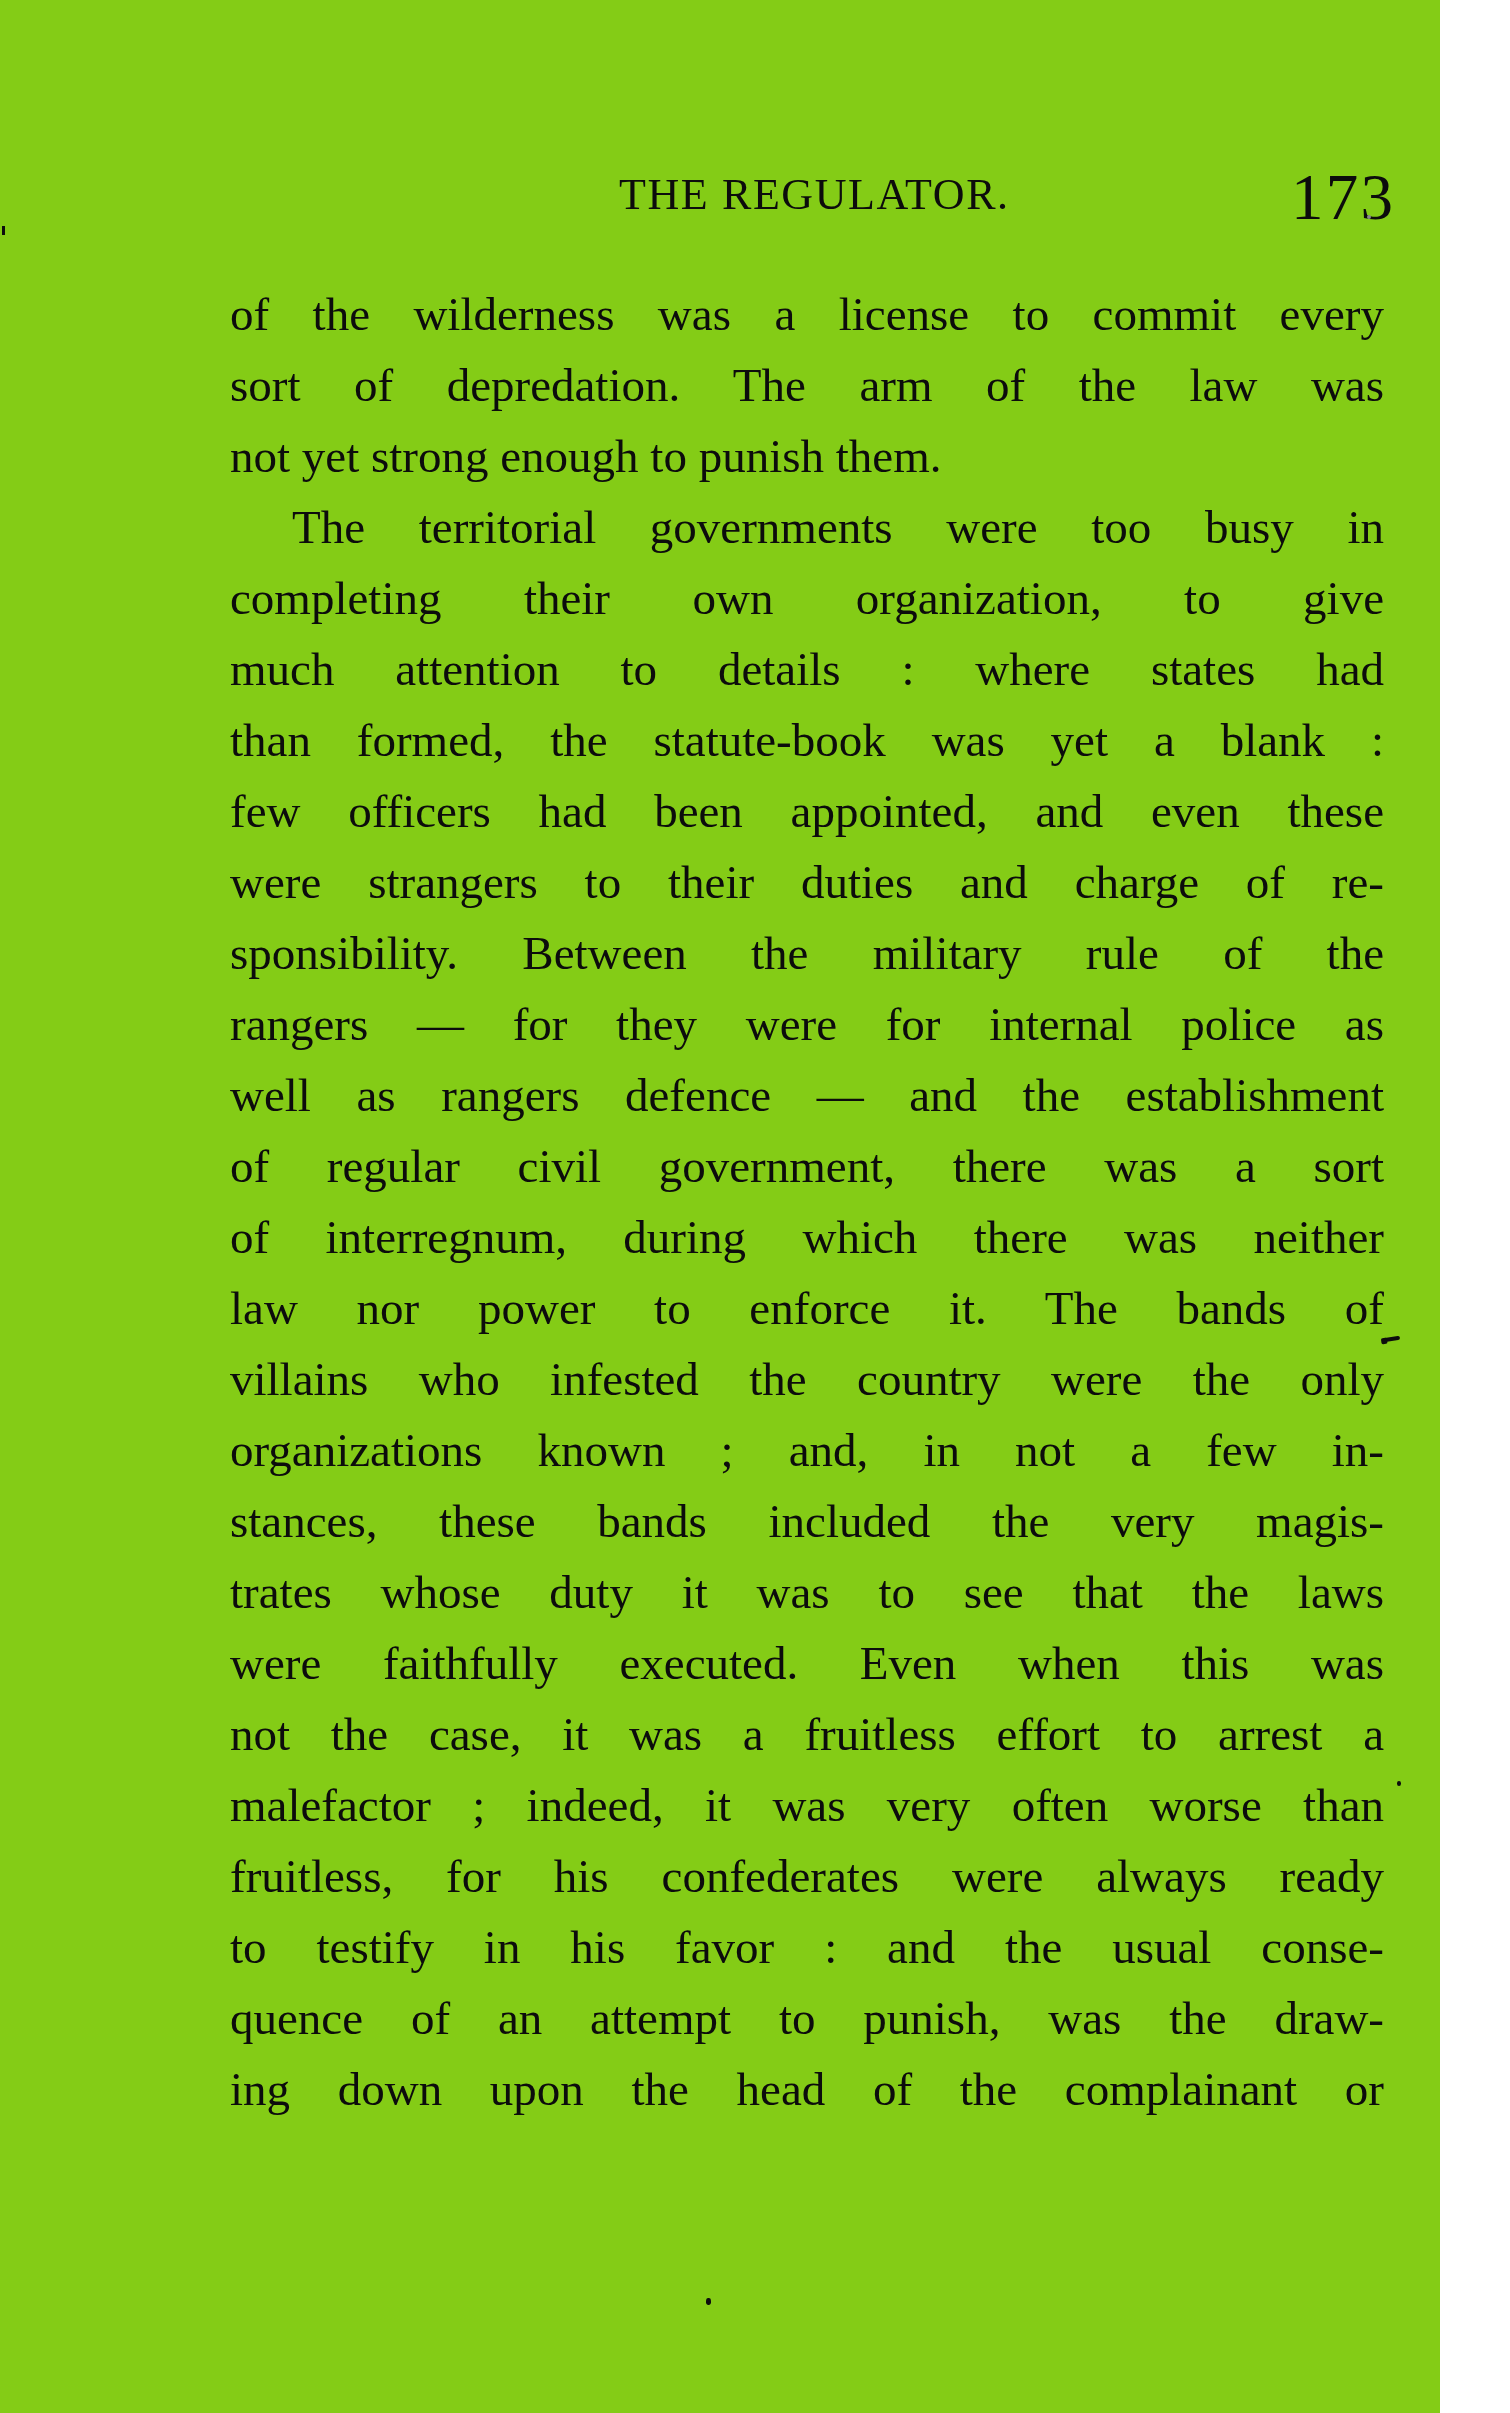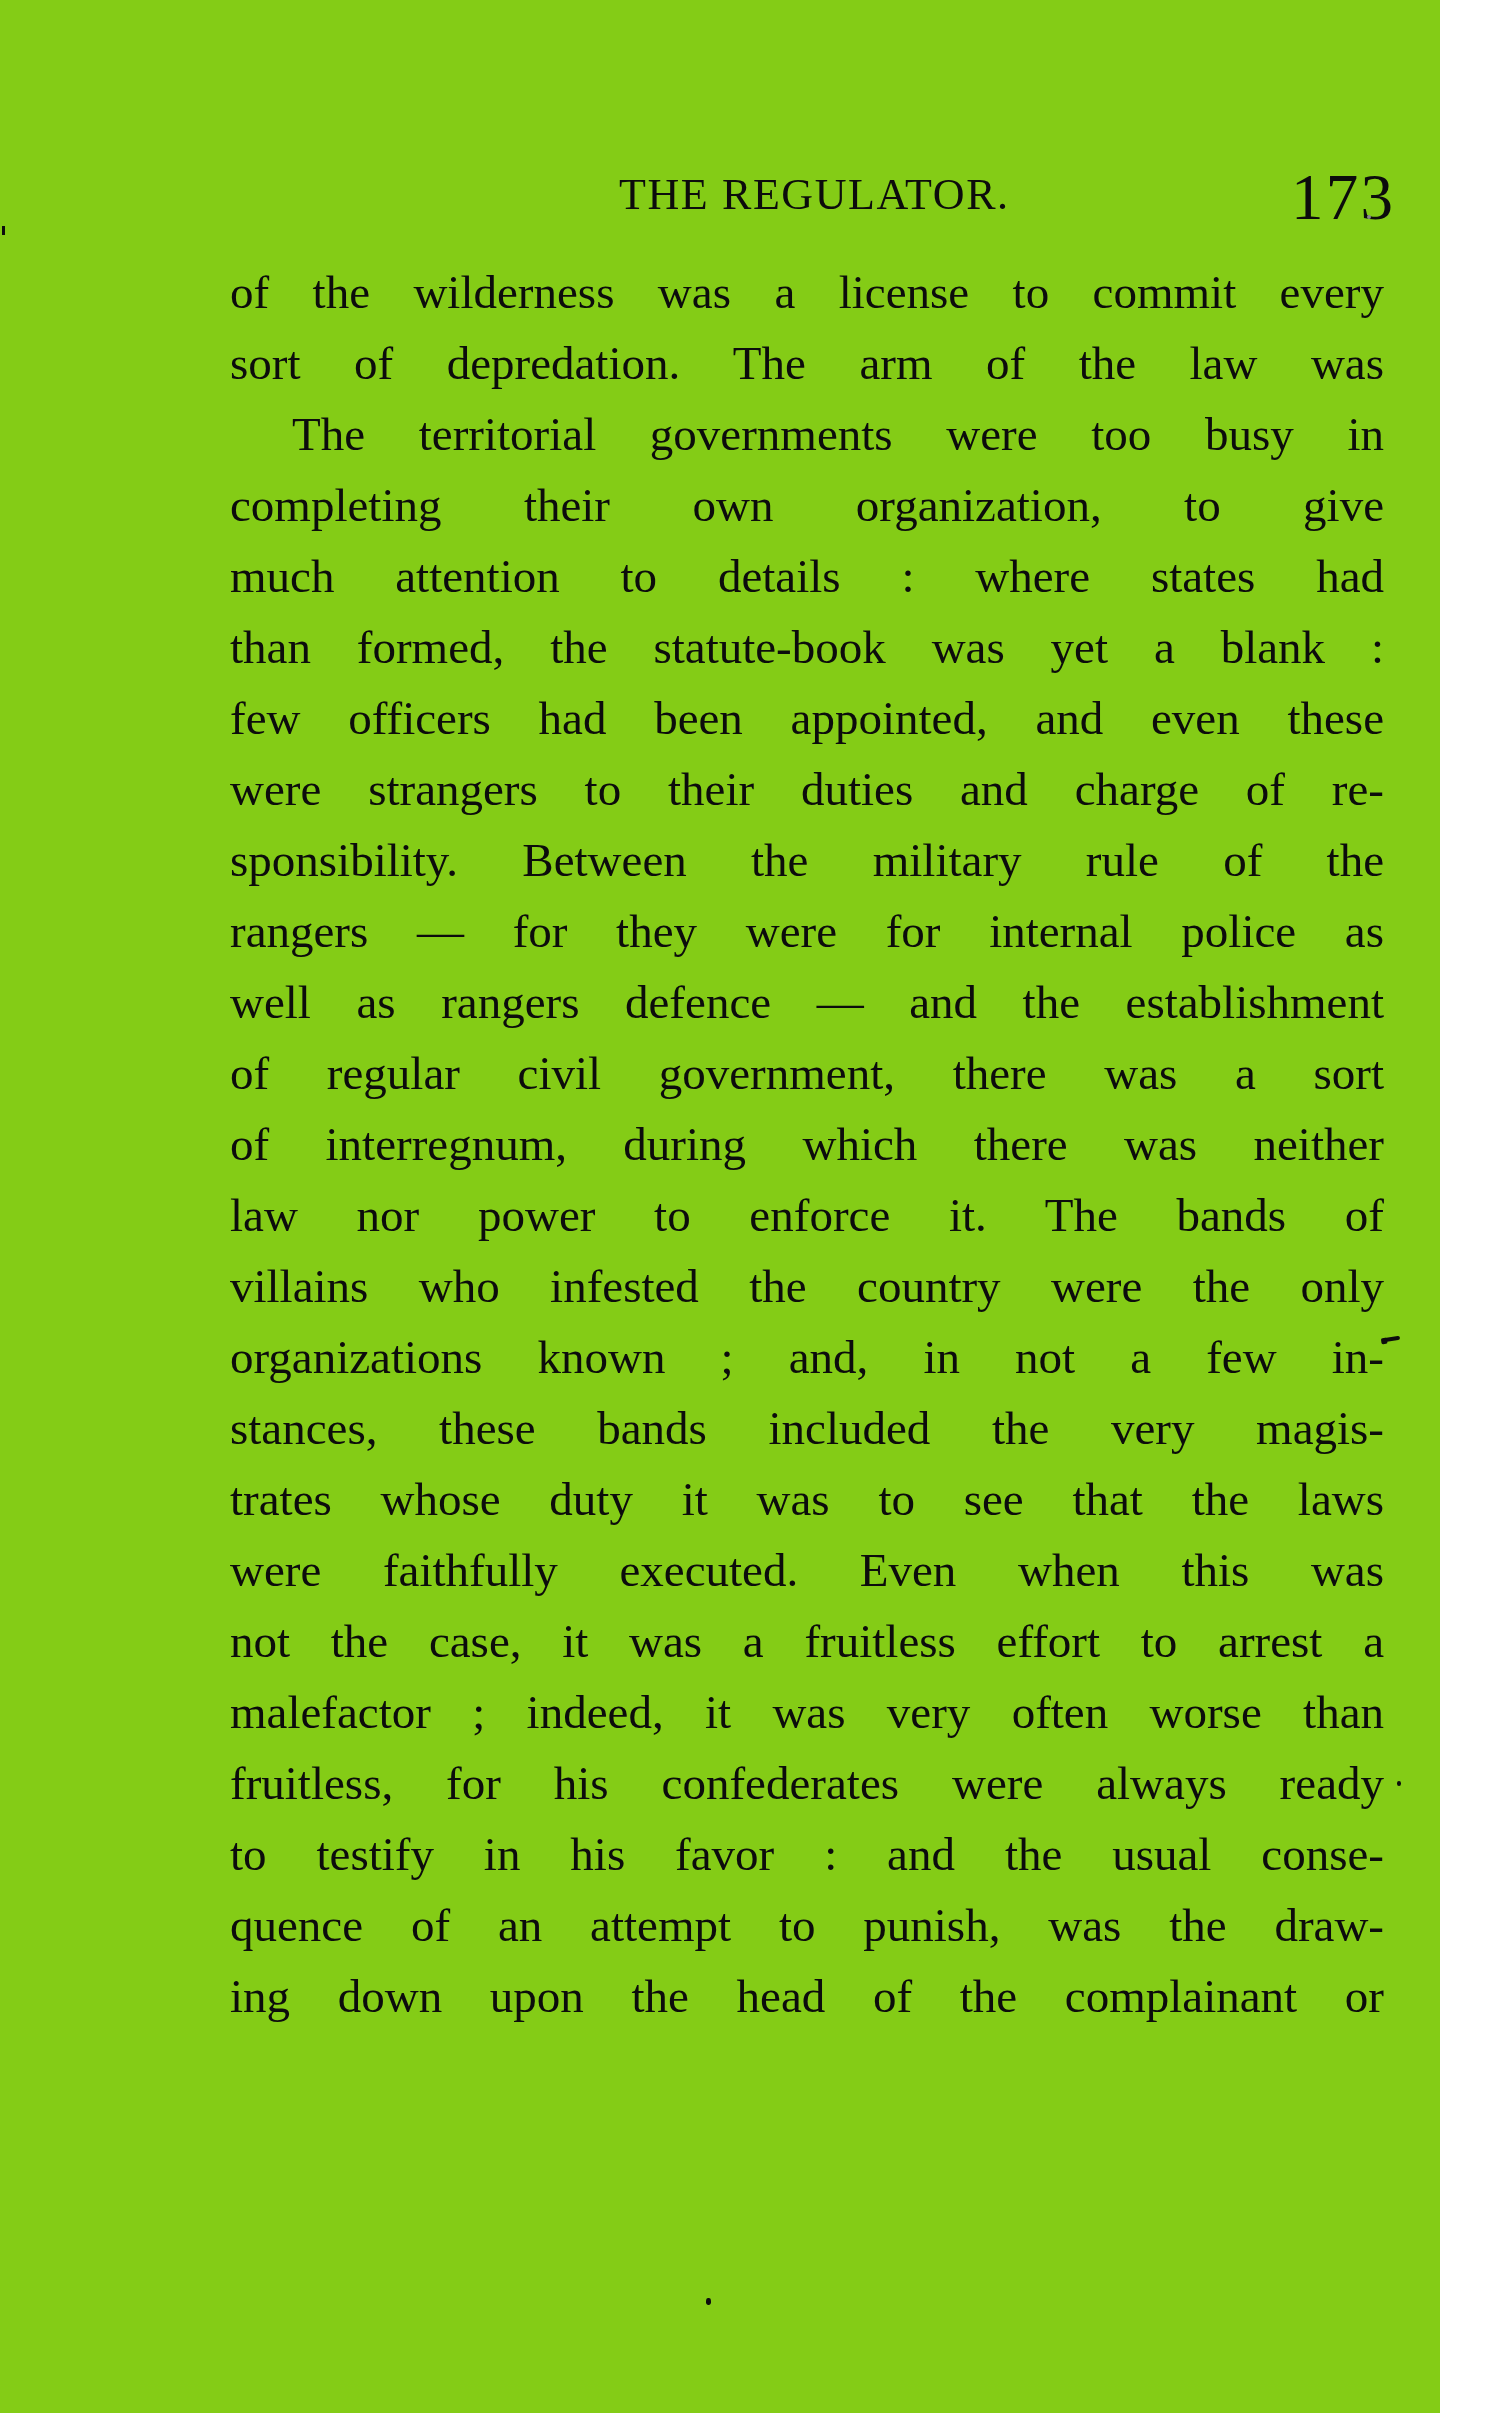--- a/index.html
+++ b/index.html
@@ -25,21 +25,21 @@
     position:absolute;
     left:1291px;
     top:160px;
     font-size:65px;
     letter-spacing:2.3px;
     color:#0c0c0c;
   }
   .body-text{
     position:absolute;
     left:230px;
-    top:257px;
+    top:279px;
     width:1154px;
   }
   .line{
     height:71px;
     line-height:71px;
     font-size:47px;
     text-align:justify;
     text-align-last:justify;
     white-space:nowrap;
     color:#0c0c0c;
@@ -68,20 +68,21 @@
 
 <div class="page">
 
   <div class="running-title">THE REGULATOR.</div>
 
   <div class="page-number">173</div>
 
   <div class="body-text">
       <div class="line">of the wilderness was a license to commit every</div>
       <div class="line">sort of depredation.  The arm of the law was</div>
+      <div class="line no-just">not yet strong enough to punish them.</div>
       <div class="line indent">The territorial governments were too busy in</div>
       <div class="line">completing their own organization, to give</div>
       <div class="line">much attention to details : where states had</div>
       <div class="line">than formed, the statute-book was yet a blank :</div>
       <div class="line">few officers had been appointed, and even these</div>
       <div class="line">were strangers to their duties and charge of re-</div>
       <div class="line">sponsibility.  Between the military rule of the</div>
       <div class="line">rangers — for they were for internal police as</div>
       <div class="line">well as rangers defence — and the establishment</div>
       <div class="line">of regular civil government, there was a sort</div>

